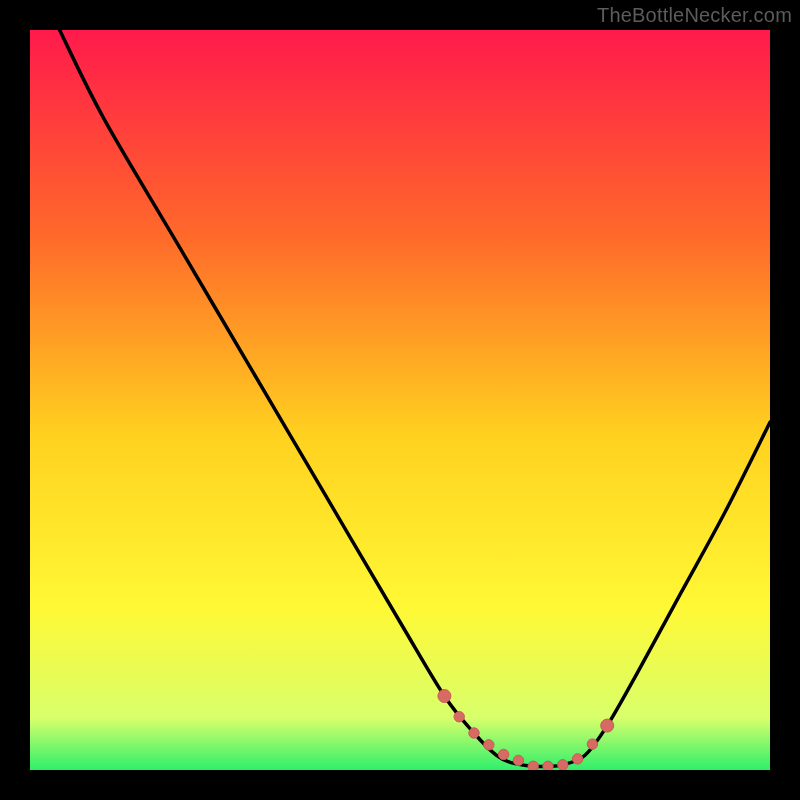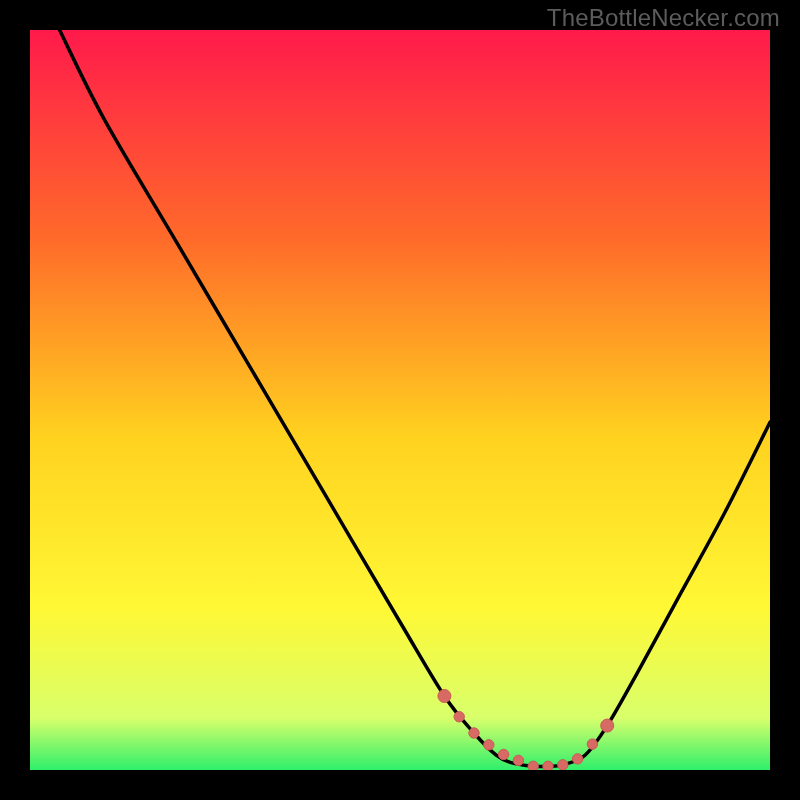--- a/index.html
+++ b/index.html
@@ -20,23 +20,23 @@
   .plot {
     position: absolute;
     left: 30px;
     top: 30px;
     width: 740px;
     height: 740px;
   }
   .watermark {
     position: absolute;
     top: 4px;
-    right: 20px;
+    right: 8px;
     color: #5c5c5c;
-    font-size: 24px;
+    font-size: 20px;
     font-weight: 500;
     letter-spacing: 0.2px;
     user-select: none;
   }
 </style>
 </head>
 <body>
 
 <div class="frame">
 

